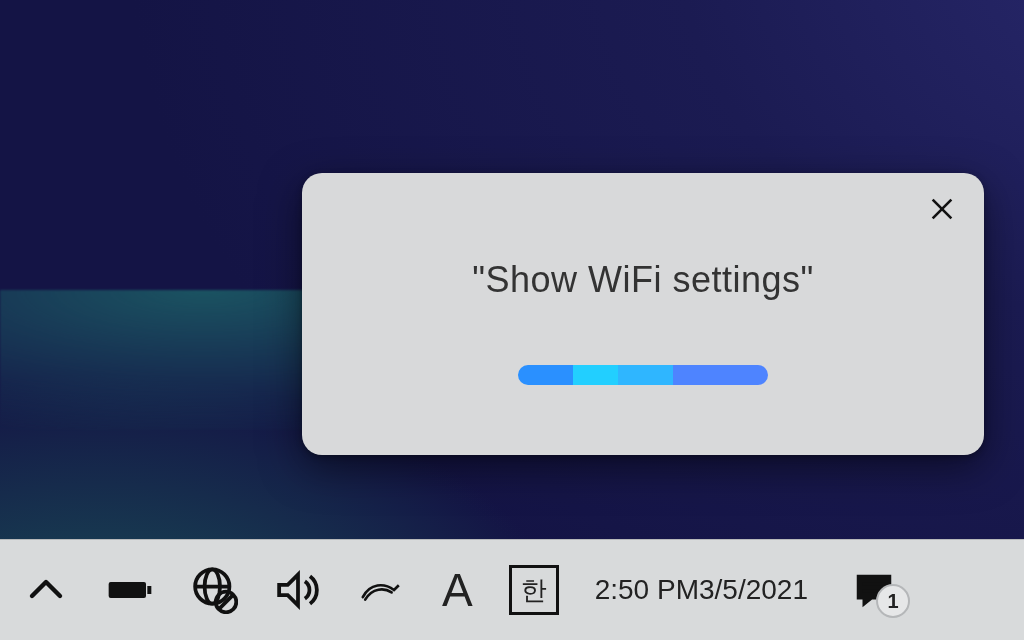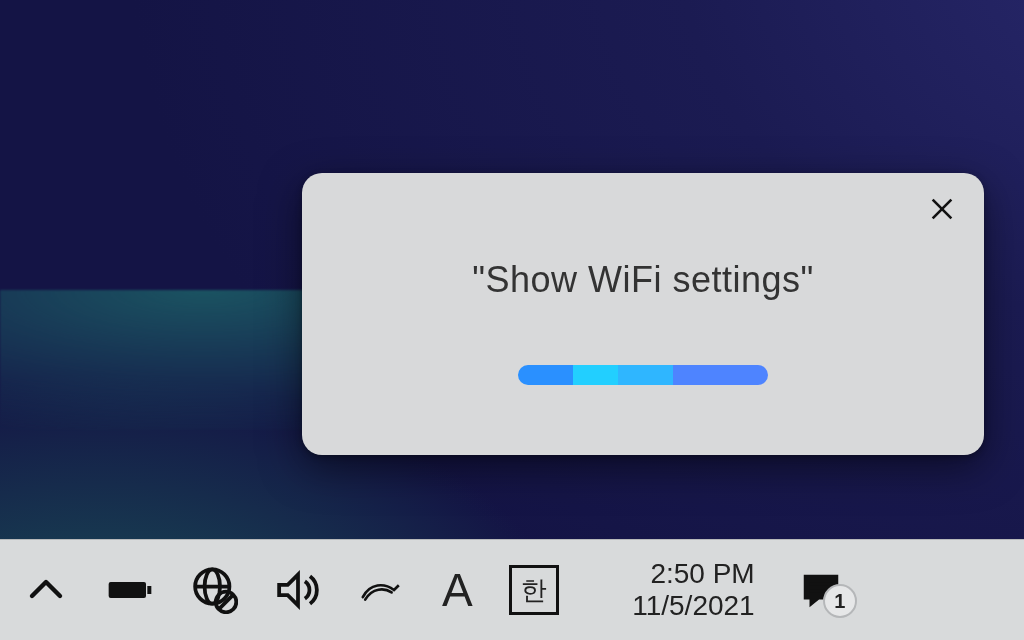--- a/index.html
+++ b/index.html
@@ -14,21 +14,21 @@
  background:#d8d9da;border-radius:20px;box-shadow:0 12px 40px rgba(0,0,0,.5),0 2px 6px rgba(0,0,0,.3)}
 .popup .close{position:absolute;top:22px;right:28px;width:28px;height:28px;cursor:pointer;color:#111}
 .popup .close svg{width:28px;height:28px}
 .popup .title{position:absolute;left:0;right:0;top:86px;text-align:center;color:#333;font-size:36px;font-weight:350;letter-spacing:.5px}
 .progress{position:absolute;left:50%;top:192px;transform:translateX(-50%);width:250px;height:20px;border-radius:11px;overflow:hidden;
  background:linear-gradient(90deg,#2a90ff 0%,#2a90ff 22%,#22cfff 22%,#22cfff 40%,#2fb6ff 40%,#2fb6ff 62%,#4e84ff 62%,#4e84ff 100%)}
 .taskbar{position:absolute;left:0;right:0;bottom:0;height:100px;background:#d8dadb;border-top:1px solid rgba(0,0,0,.15);
  display:flex;align-items:center;gap:36px;padding:0 36px 0 22px;color:#222}
 .tb-item{display:flex;align-items:center;justify-content:center;height:100px;cursor:pointer}
 .tb-item svg{width:48px;height:48px;stroke:#111;fill:none;stroke-width:2.2}
-.clock{display:flex;flex-direction:column;align-items:flex-end;justify-content:center;line-height:1.15;font-size:28px;cursor:pointer;min-width:160px}
+.clock{display:flex;flex-direction:row;align-items:flex-end;justify-content:center;line-height:1.15;font-size:28px;cursor:pointer;min-width:160px}
 .han{width:44px;height:44px;border:3px solid #111;display:flex;align-items:center;justify-content:center;font-size:26px;font-weight:500;cursor:pointer}
 .letterA{font-size:46px;font-weight:500}
 .action-center{position:relative;display:flex;align-items:center;justify-content:center;width:60px;height:60px;cursor:pointer}
 .action-center svg{width:46px;height:46px;fill:#111}
 .badge{position:absolute;right:-6px;bottom:2px;width:30px;height:30px;border-radius:50%;background:#e6e7e8;border:2px solid #b5b7b9;display:flex;align-items:center;justify-content:center;font-size:20px;font-weight:600;color:#222}
 .pen-ic{stroke-width:2.2}
 </style>
 </head>
 <body>
 
@@ -83,21 +83,21 @@
     <div class="tb-item letterA">
       <span>A</span>
     </div>
     <div class="tb-item">
       <div class="han">
         <span>한</span>
       </div>
     </div>
     <div class="clock">
       <span>2:50 PM</span>
-      <span>11/5/2021</span>
+      <span>3/5/2021</span>
     </div>
     <div class="action-center">
       <svg viewBox="0 0 24 24">
           <path d="M3 4h18v13H11l-5 4v-4H3z"></path>
           <rect x="6" y="8" width="12" height="1.6"></rect>
           <rect x="6" y="11.5" width="9" height="1.6"></rect>
         </svg>
       <div class="badge">
         <span>1</span>
       </div>

